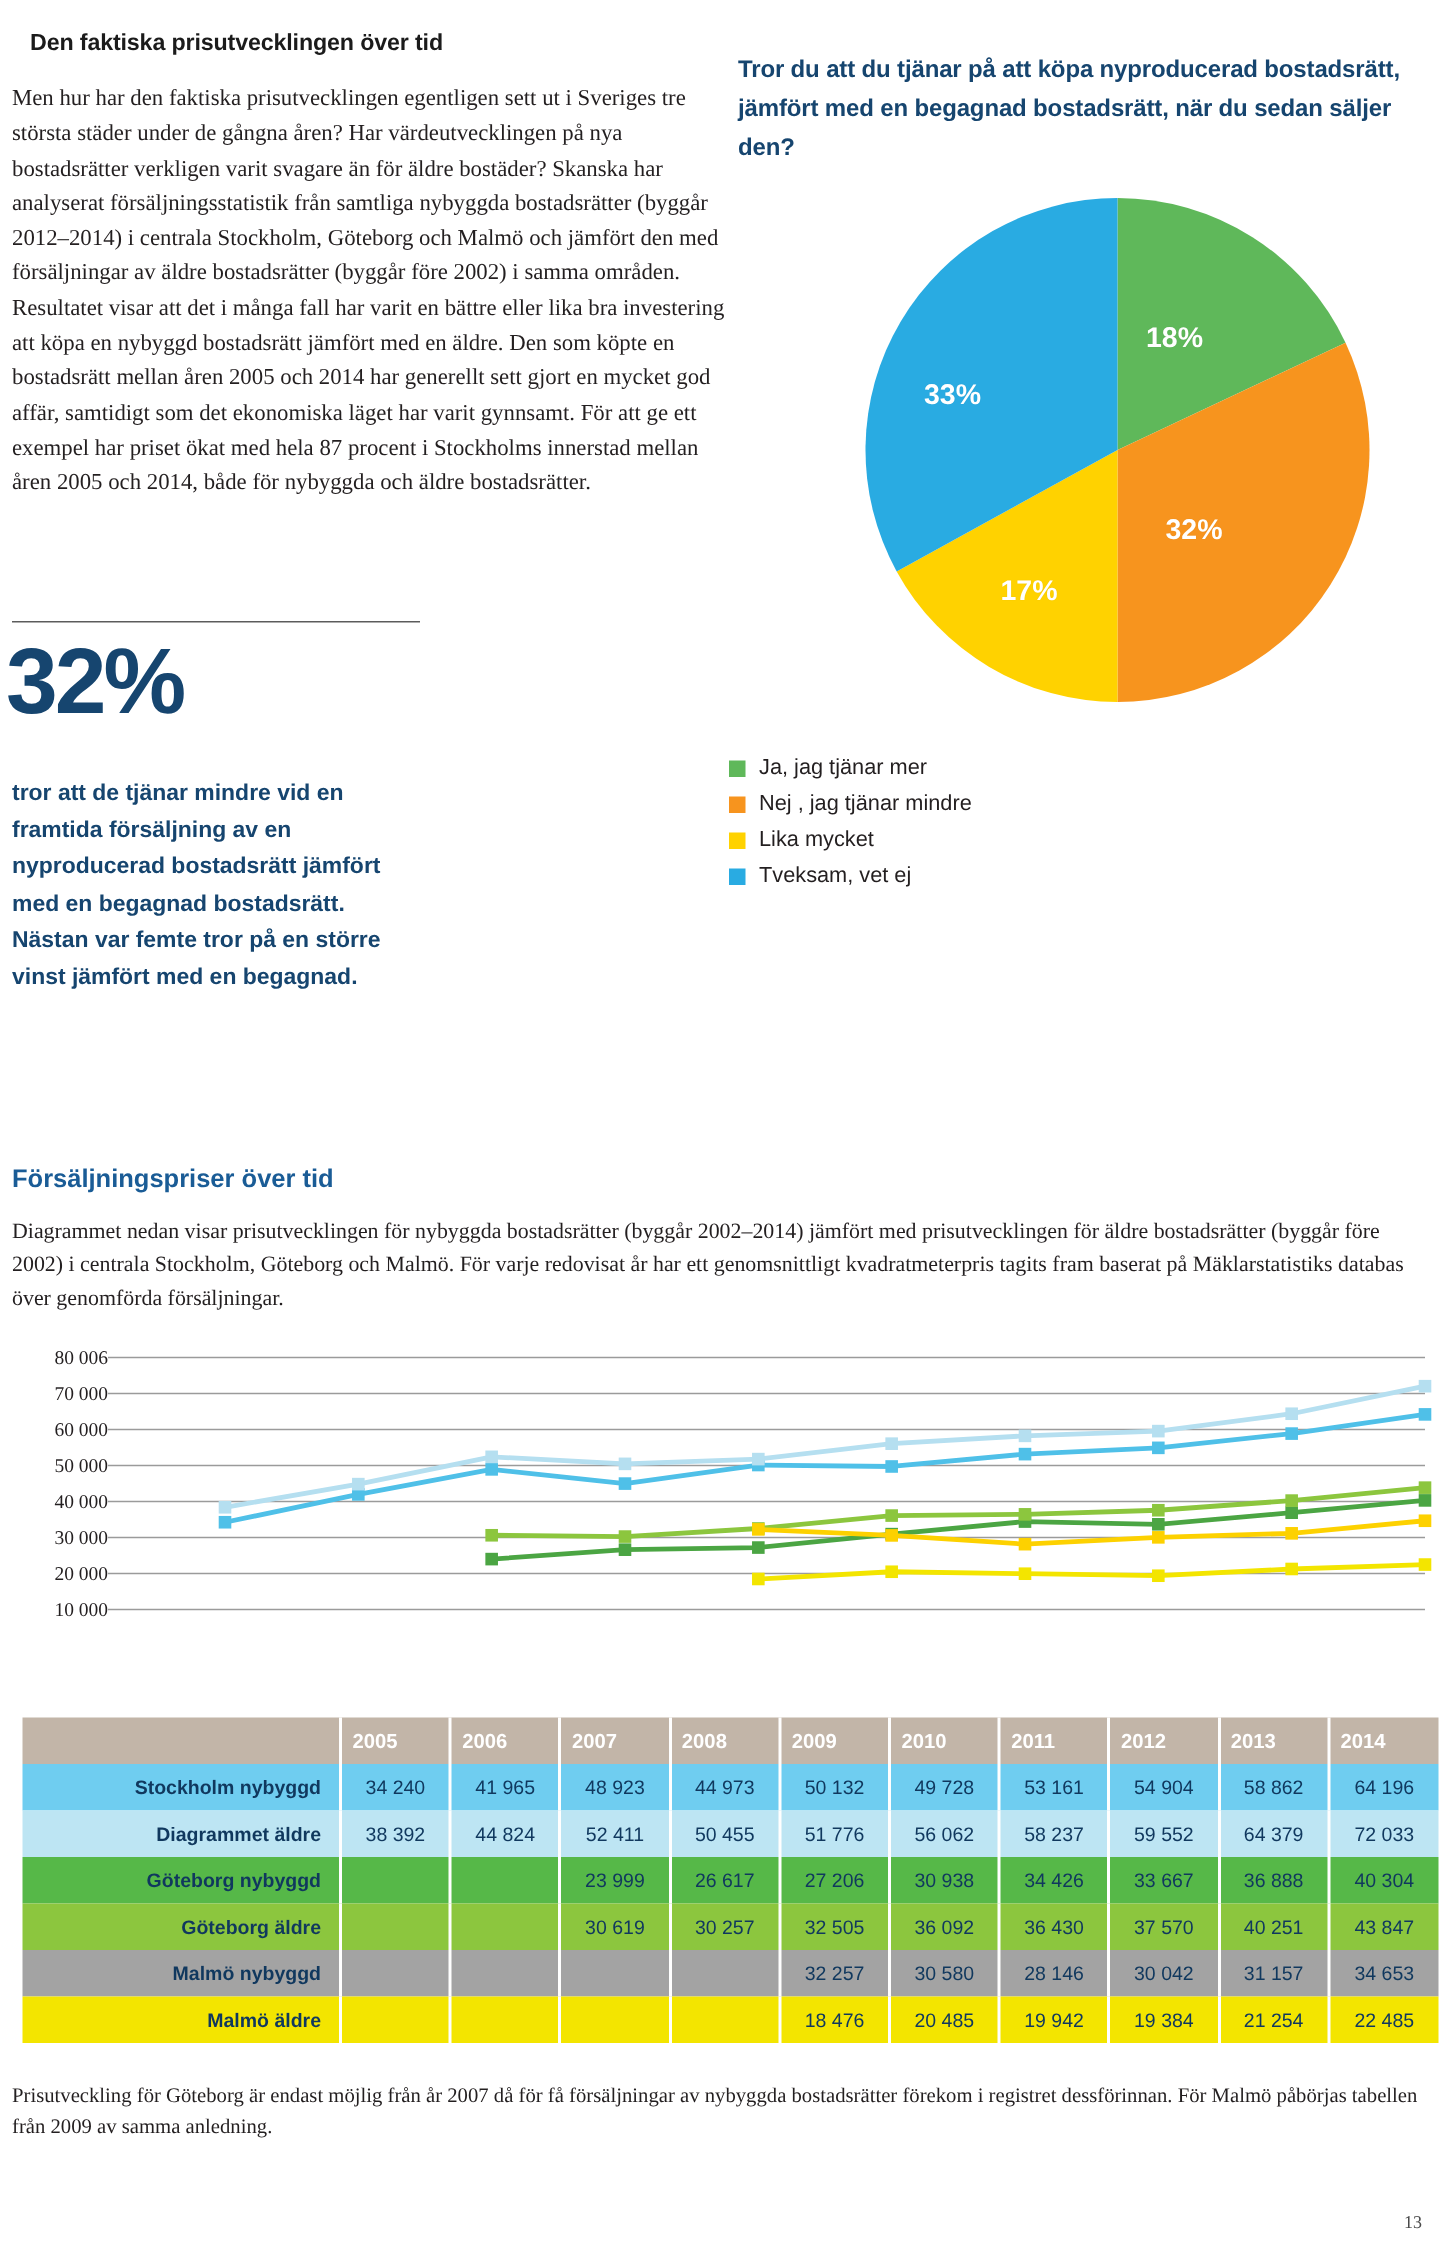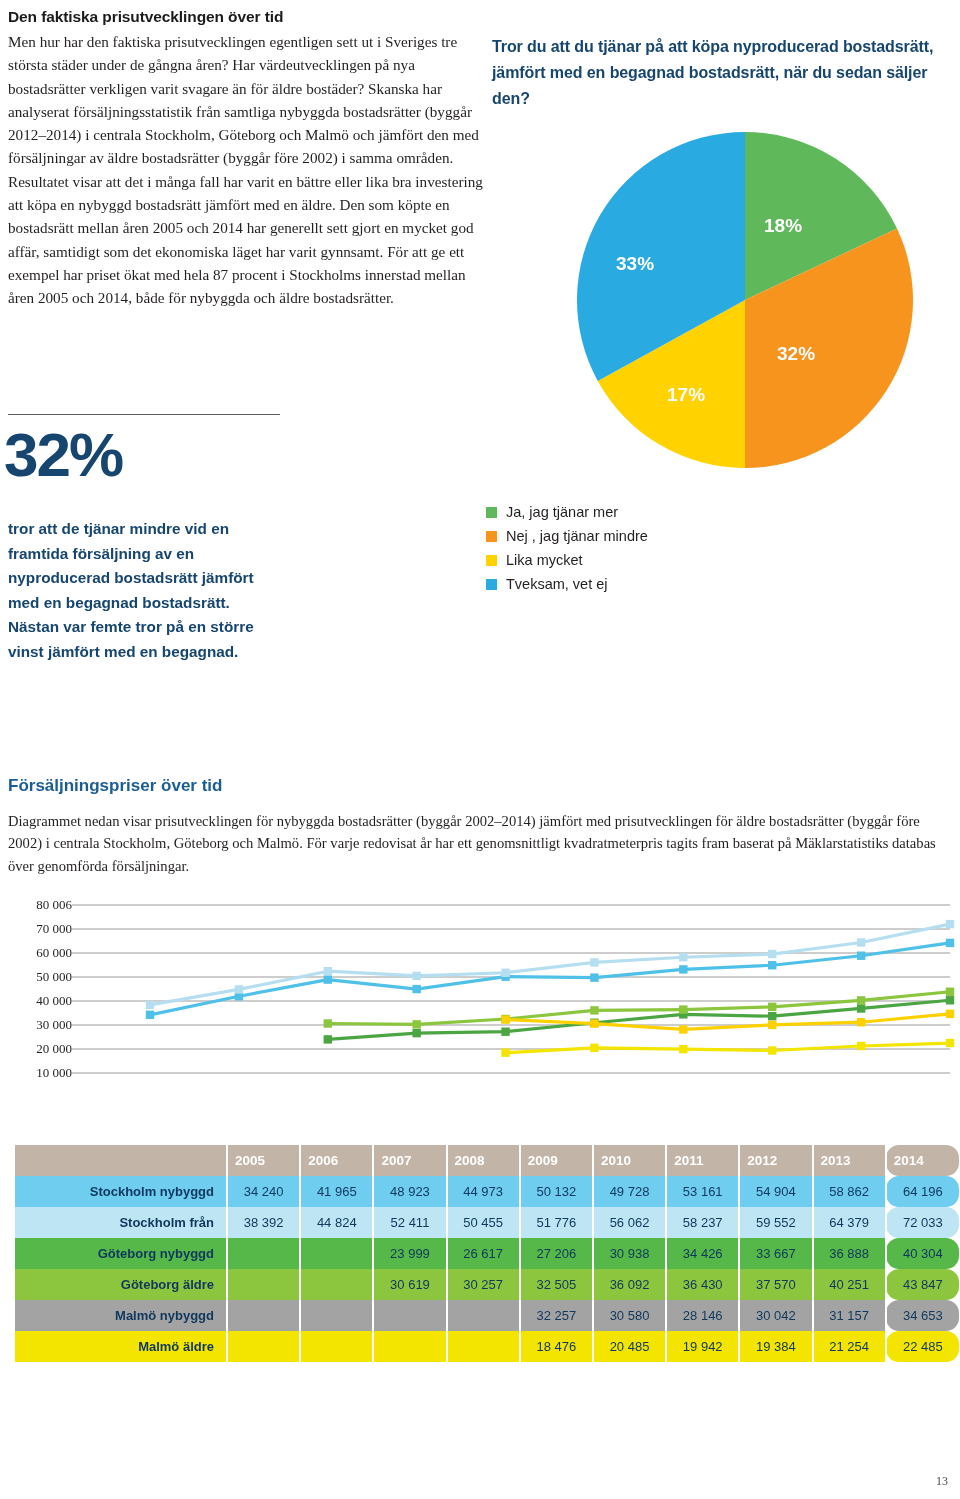--- a/index.html
+++ b/index.html
@@ -10,21 +10,21 @@
   }
   .page{position:absolute;inset:0;}
 
   
   .col-left{position:absolute;left:8px;top:0;width:478px;}
   .col-right{position:absolute;left:492px;top:12px;width:460px;}
 
   h2.sec-title{
     font-family:"Liberation Sans", sans-serif;
     font-size:15.5px;font-weight:bold;color:#1b1b1b;
-    margin:0;padding:8px 0 4px 0;letter-spacing:-0.1px;
+    margin:12px;padding:8px 0 4px 0;letter-spacing:-0.1px;
   }
   p.serif{
     font-family:"Liberation Serif", serif;
     font-size:15.2px;line-height:23.3px;color:#231f20;
     margin:0;text-align:left;
   }
 
   h2.q-title{
     font-family:"Liberation Sans", sans-serif;
     font-size:16px;font-weight:bold;color:#16456f;
@@ -95,21 +95,21 @@
     text-align:right;width:192px;padding-right:12px;border-right:2px solid #ffffff;
   }
   .tbl td.val{font-weight:normal;font-size:13px;color:#10385e;}
   .r-head td,.r-head th{background:#c2b5a8;}
   .r-sthn td{background:#6fcdf0;}
   .r-stha td{background:#bde5f3;}
   .r-gbgn td{background:#56b848;}
   .r-gbga td{background:#8cc63e;}
   .r-mmon td{background:#a3a3a3;}
   .r-mmoa td{background:#f3e500;}
-  .tbl td:last-child,.tbl th:last-child{border-right:none;border-radius:13px;}
+  .tbl td:last-child,.tbl th:last-child{border-right:none;}
 
   
   .foot{
     position:absolute;left:8px;top:1386px;width:944px;
     font-family:"Liberation Serif", serif;font-size:13.8px;line-height:21px;color:#231f20;
   }
   .pageno{
     position:absolute;right:12px;bottom:10px;
     font-family:"Liberation Serif", serif;font-size:12px;color:#4a4a4a;
   }
@@ -276,21 +276,21 @@
           <td class="val">48 923</td>
           <td class="val">44 973</td>
           <td class="val">50 132</td>
           <td class="val">49 728</td>
           <td class="val">53 161</td>
           <td class="val">54 904</td>
           <td class="val">58 862</td>
           <td class="val">64 196</td>
         </tr>
         <tr class="r-stha">
-          <td class="rowhead">Stockholm från</td>
+          <td class="rowhead">Diagrammet äldre</td>
           <td class="val">38 392</td>
           <td class="val">44 824</td>
           <td class="val">52 411</td>
           <td class="val">50 455</td>
           <td class="val">51 776</td>
           <td class="val">56 062</td>
           <td class="val">58 237</td>
           <td class="val">59 552</td>
           <td class="val">64 379</td>
           <td class="val">72 033</td>
@@ -343,15 +343,16 @@
           <td class="val">18 476</td>
           <td class="val">20 485</td>
           <td class="val">19 942</td>
           <td class="val">19 384</td>
           <td class="val">21 254</td>
           <td class="val">22 485</td>
         </tr>
       </tbody>
   </table>
 
+  <div class="foot">Prisutveckling för Göteborg är endast möjlig från år 2007 då för få försäljningar av nybyggda bostadsrätter förekom i registret dessförinnan. För Malmö påbörjas tabellen från 2009 av samma anledning.</div>
   <div class="pageno">13</div>
 
 </div>
 
 </body></html>

